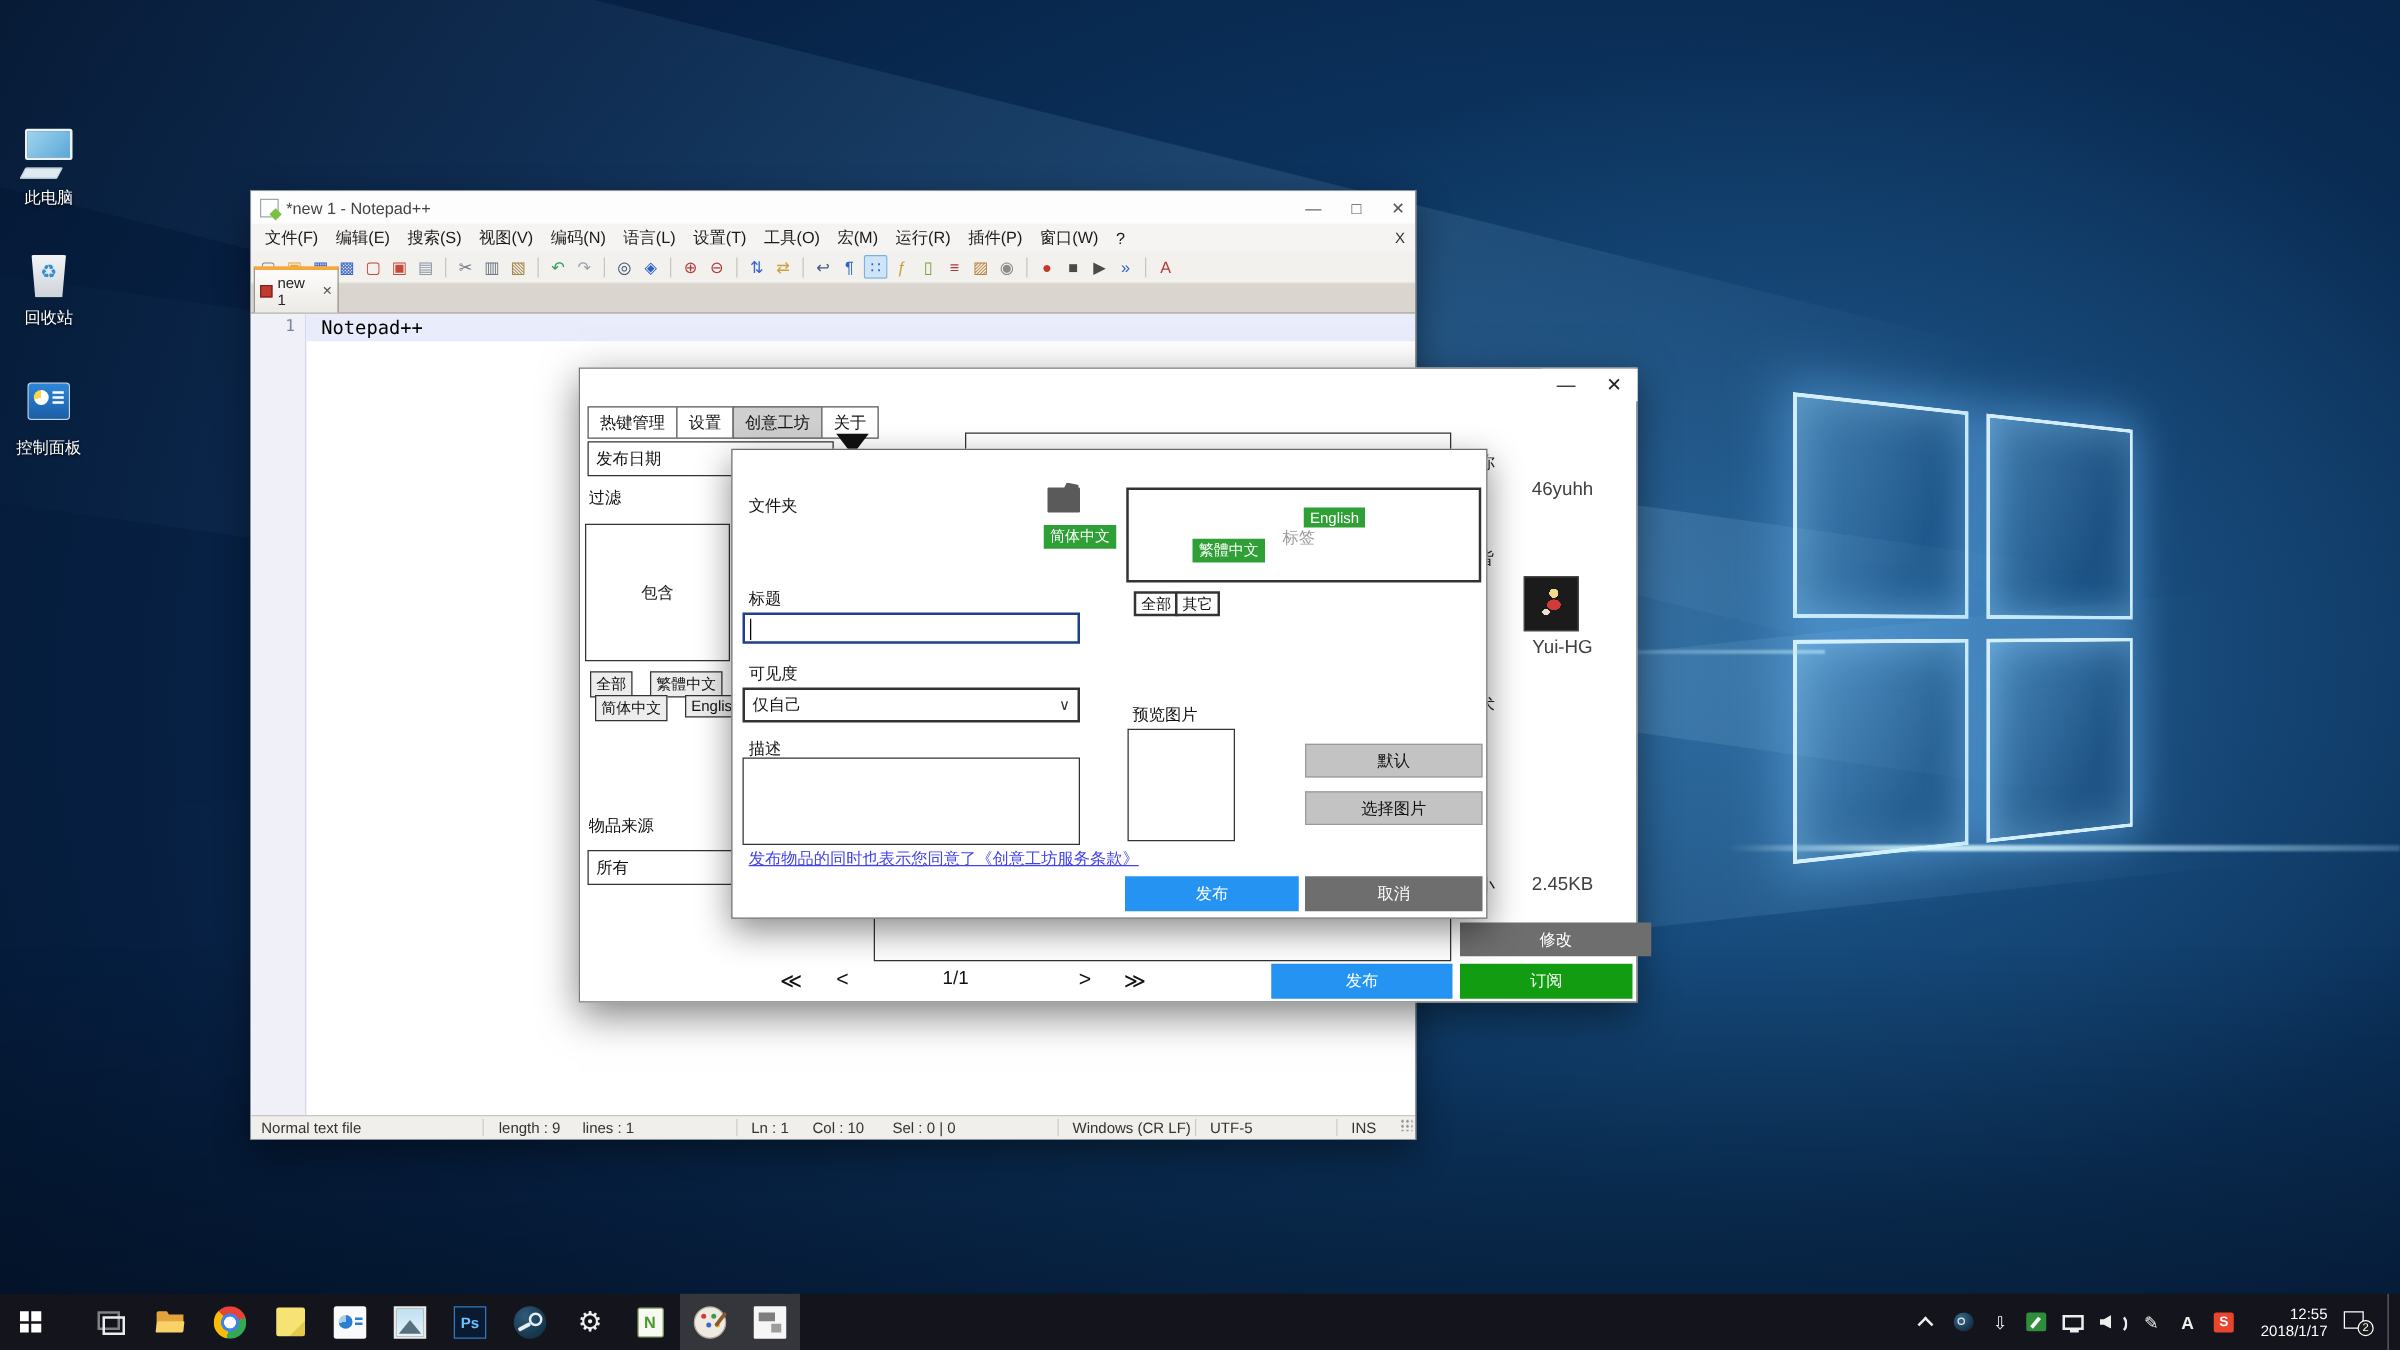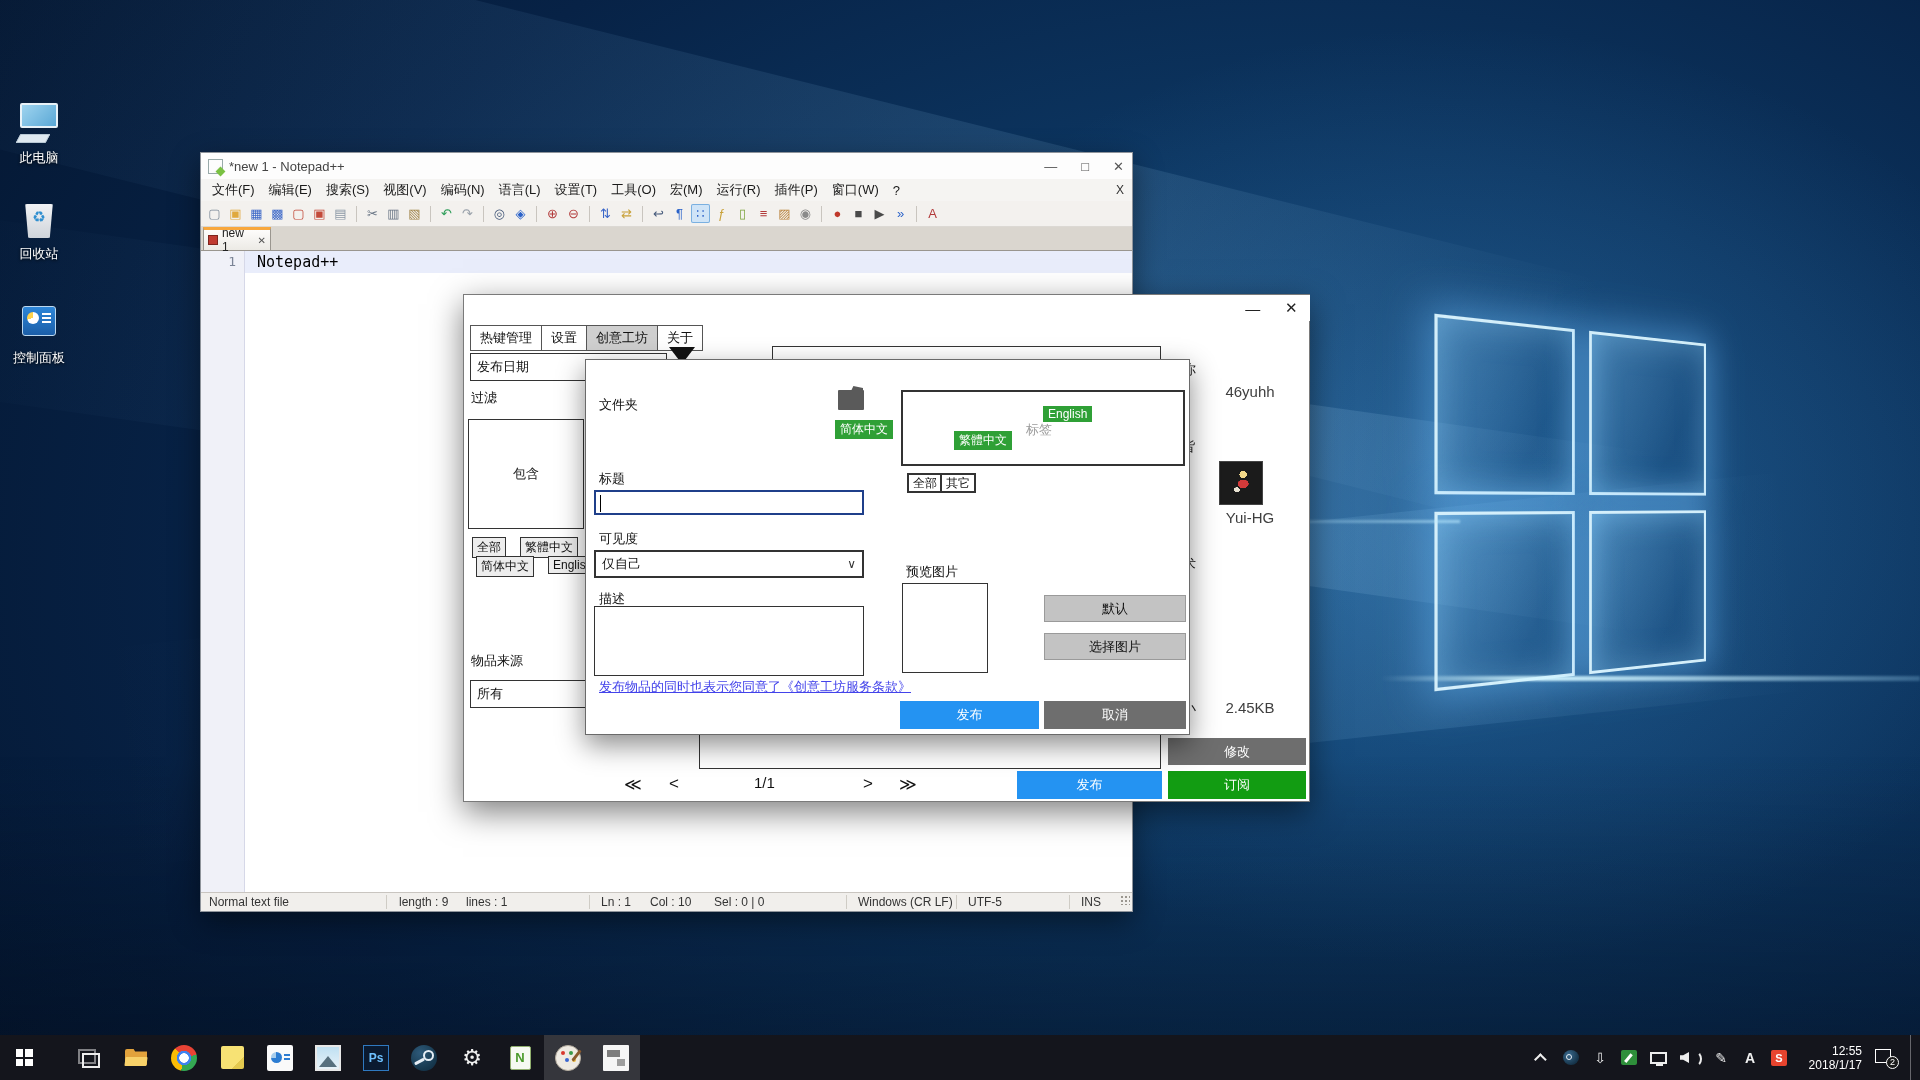--- a/index.html
+++ b/index.html
@@ -62,21 +62,21 @@
   .np-title .ttext { color:#444; font-size:13px; }
   .np-ctrls { position:absolute; right:8px; top:0; height:26px; display:flex; gap:24px; align-items:center; color:#555; font-size:13px; }
   .np-menubar { position:relative; height:22px; background:#f5f4f2; display:flex; align-items:center; padding-left:4px; }
   .mitem { padding:2px 7px; color:#1a1a1a; }
   .np-menuclose { position:absolute; right:8px; color:#333; font-size:12px; }
   .np-toolbar { height:26px; background:#f3f1ee; border-bottom:1px solid #dcd9d4; display:flex; align-items:center; padding-left:4px; gap:2px; }
   .tico { width:19px; height:19px; display:flex; align-items:center; justify-content:center; font-size:13px; border-radius:2px; }
   .tico.act { background:#cfe4f7; box-shadow:inset 0 0 0 1px #7ab0e0; }
   .tsep { width:1px; height:16px; background:#c9c5bf; margin:0 4px; }
   .np-tabbar { height:24px; background:#dad6cf; border-bottom:1px solid #9a968f; display:flex; align-items:flex-end; }
-  .np-tab { width:68px; height:23px; margin-left:2px; background:linear-gradient(180deg,#fdfcfb,#eceae5);
+  .np-tab { width:68px; height:37px; margin-left:2px; background:linear-gradient(180deg,#fdfcfb,#eceae5);
     border:1px solid #9a968f; border-bottom:none; border-top:3px solid #f8a73c; display:flex; align-items:center; gap:4px; padding:0 4px; }
   .tab-save { width:10px; height:10px; background:#c03a30; border:1px solid #7e241d; }
   .np-tab .tlabel { font-size:12px; color:#222; }
   .tab-close { font-size:10px; color:#555; margin-left:auto; }
   .np-editor { position:relative; height:644px; background:#fff; overflow:hidden; display:flex; }
   .np-gutter { width:44px; background:#f0f1f8; border-right:1px solid #d6d8e8; text-align:right;
     font-family:"DejaVu Sans Mono", monospace; font-size:13px; color:#7b8496; padding:3px 8px 0 0; }
   .np-text { flex:1; position:relative; font-family:"DejaVu Sans Mono", monospace; font-size:15px; color:#000; }
   .np-curline { position:absolute; left:0; top:0; width:100%; height:22px; background:#e9edfb; }
   .np-line1 { position:absolute; left:12px; top:2px; }
@@ -107,21 +107,21 @@
   .ks-fbtn { position:absolute; border:1px solid #333; background:#ededed; font-size:12px; padding:1px 4px; white-space:nowrap; }
   .frag { position:absolute; width:16px; overflow:hidden; color:#222; font-size:14px; }
   .ks-author, .ks-avname, .ks-size { position:absolute; left:706px; width:160px; text-align:center; color:#3f3f3f; font-size:15px; }
   .ks-avatar { position:absolute; left:755px; top:166px; width:44px; height:44px; background:
       radial-gradient(6px 6px at 55% 30%, #f3d98a 60%, transparent 62%),
       radial-gradient(9px 7px at 55% 52%, #d33a3a 60%, transparent 62%),
       radial-gradient(5px 4px at 40% 66%, #e8e2d2 60%, transparent 62%),
       #1b1b1b;
     border:1px solid #444; }
   .ks-btn { position:absolute; display:flex; align-items:center; justify-content:center; color:#fff; cursor:default; }
-  .ks-modify { left:704px; top:443px; width:138px; height:27px; background:#6e6e6e; }
+  .ks-modify { left:704px; top:443px; width:153px; height:27px; background:#6e6e6e; }
   .ks-subscribe { left:704px; top:476px; width:138px; height:28px; background:#129c12; }
   .ks-publish { left:553px; top:476px; width:145px; height:28px; background:#2493f2; }
   .ks-bottombox { position:absolute; left:235px; top:420px; width:462px; height:54px; border:1px solid #333; background:#fff; }
   .ks-pager { position:absolute; top:479px; color:#111; font-size:17px; }
 
   
   #modal { position:absolute; left:585px; top:359px; width:605px; height:376px; background:#fff;
     border:1px solid #6a6a6a; box-shadow:0 10px 26px rgba(0,0,0,.45); z-index:30; font-size:13px; color:#111; }
   .md-title { height:26px; background:#d2d2d2; display:flex; align-items:center; justify-content:center; color:#222; }
   .md-label { position:absolute; color:#111; }

